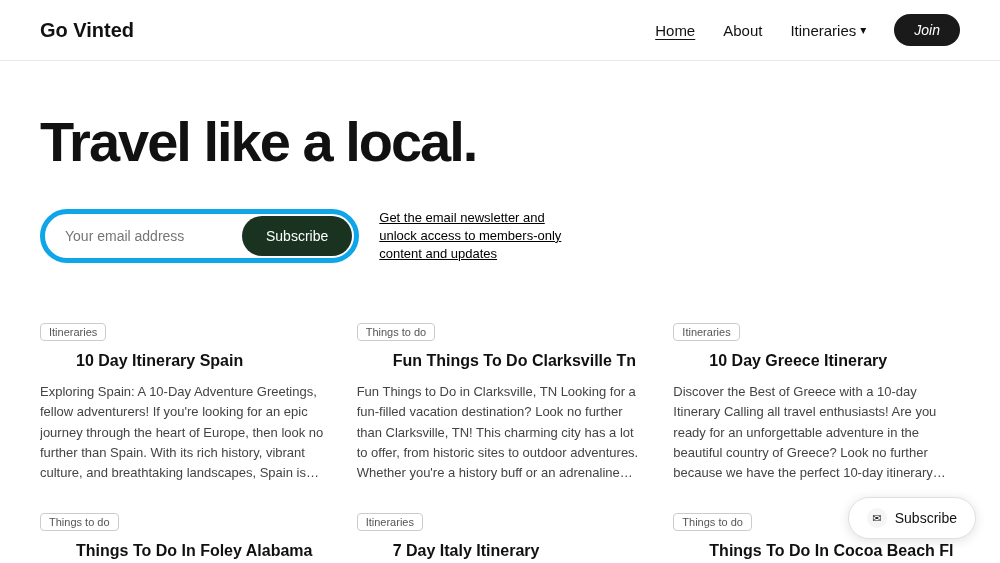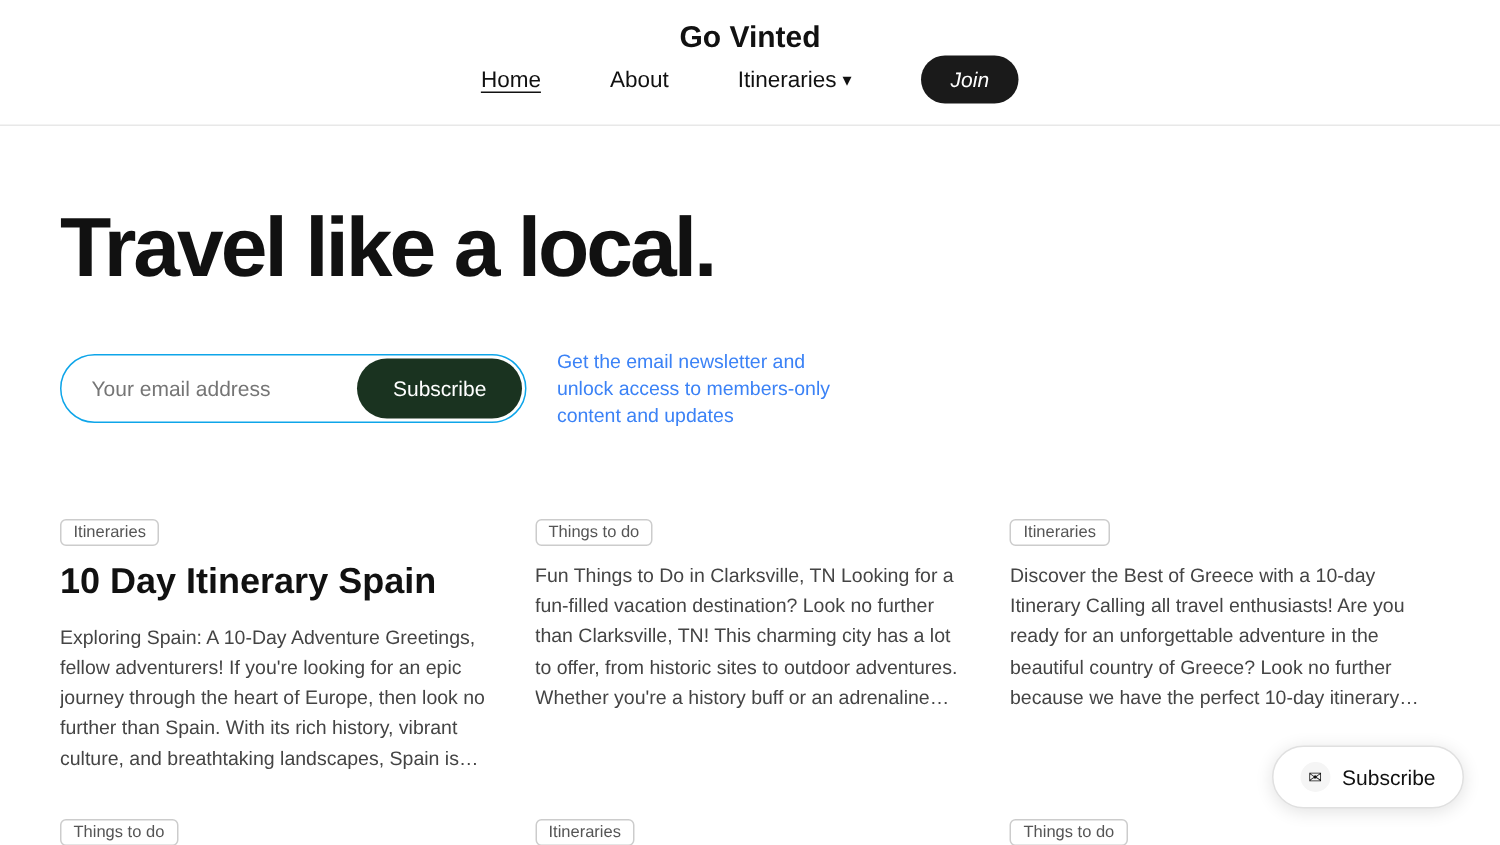--- a/index.html
+++ b/index.html
@@ -17,33 +17,32 @@
       overflow-x: hidden;
     }
 
     
     header {
       display: flex;
       align-items: center;
       justify-content: space-between;
       padding: 14px 40px;
       border-bottom: 1px solid #e8e8e8;
-      flex-direction: column;
     }
 
     .logo {
       font-size: 20px;
       font-weight: 700;
       color: #111;
     }
 
     nav {
       display: flex;
       align-items: center;
-      gap: 46px;
+      gap: 28px;
     }
 
     .nav-link {
       font-size: 15px;
       color: #111;
       text-decoration: none;
       cursor: pointer;
     }
 
     .nav-link.active {
@@ -90,21 +89,21 @@
 
     .subscribe-row {
       display: flex;
       align-items: center;
       gap: 20px;
     }
 
     .subscribe-form {
       display: flex;
       align-items: center;
-      border: 1px solid #0ea5e9;
+      border: 5px solid #0ea5e9;
       border-radius: 30px;
       overflow: hidden;
       background: #fff;
       justify-content: space-between;
     }
 
     .email-input {
       border: none;
       outline: none;
       padding: 12px 20px;
@@ -122,23 +121,24 @@
       padding: 12px 24px;
       font-size: 14px;
       font-weight: 500;
       cursor: pointer;
       margin: 2px;
       white-space: nowrap;
     }
 
     .subscribe-desc {
       font-size: 13px;
-      color: #3b82f6;
+      color: #000000;
       max-width: 200px;
       line-height: 1.4;
+      text-decoration: underline;
     }
 
     
     .cards-section {
       padding: 20px 40px 30px;
     }
 
     .cards-grid {
       display: grid;
       grid-template-columns: 1fr 1fr 1fr;
@@ -156,25 +156,26 @@
       border: 1px solid #ccc;
       border-radius: 4px;
       padding: 2px 8px;
       font-size: 11px;
       color: #555;
       width: fit-content;
       margin-bottom: 4px;
     }
 
     .card-title {
-      font-size: 24px;
+      font-size: 16px;
       font-weight: 700;
       color: #111;
       line-height: 1.2;
       margin-bottom: 6px;
+      margin-left: 36px;
     }
 
     .card-excerpt {
       font-size: 13px;
       color: #444;
       line-height: 1.55;
       display: -webkit-box;
       -webkit-line-clamp: 5;
       -webkit-box-orient: vertical;
       overflow: hidden;
@@ -239,24 +240,26 @@
 
 <section class="cards-section">
   <div class="cards-grid" id="cards-grid">
   <div class="card">
       <span class="card-tag">Itineraries</span>
       <h2 class="card-title">10 Day Itinerary Spain</h2>
       <p class="card-excerpt">Exploring Spain: A 10-Day Adventure Greetings, fellow adventurers! If you're looking for an epic journey through the heart of Europe, then look no further than Spain. With its rich history, vibrant culture, and breathtaking landscapes, Spain is the perfect destination for a 10-day itinerary. Whether you're a history buff, a...</p>
     </div>
       <div class="card">
       <span class="card-tag">Things to do</span>
+      <h2 class="card-title">Fun Things To Do Clarksville Tn</h2>
       <p class="card-excerpt">Fun Things to Do in Clarksville, TN Looking for a fun-filled vacation destination? Look no further than Clarksville, TN! This charming city has a lot to offer, from historic sites to outdoor adventures. Whether you're a history buff or an adrenaline junkie, there is something for everyone here. Let's dive...</p>
     </div>
       <div class="card">
       <span class="card-tag">Itineraries</span>
+      <h2 class="card-title">10 Day Greece Itinerary</h2>
       <p class="card-excerpt">Discover the Best of Greece with a 10-day Itinerary Calling all travel enthusiasts! Are you ready for an unforgettable adventure in the beautiful country of Greece? Look no further because we have the perfect 10-day itinerary planned just for you. From ancient ruins to breathtaking islands, Greece has it all....</p>
     </div>
       <div class="card">
       <span class="card-tag">Things to do</span>
       <h2 class="card-title">Things To Do In Foley Alabama</h2>
 
     </div>
       <div class="card">
       <span class="card-tag">Itineraries</span>
       <h2 class="card-title">7 Day Italy Itinerary</h2>

